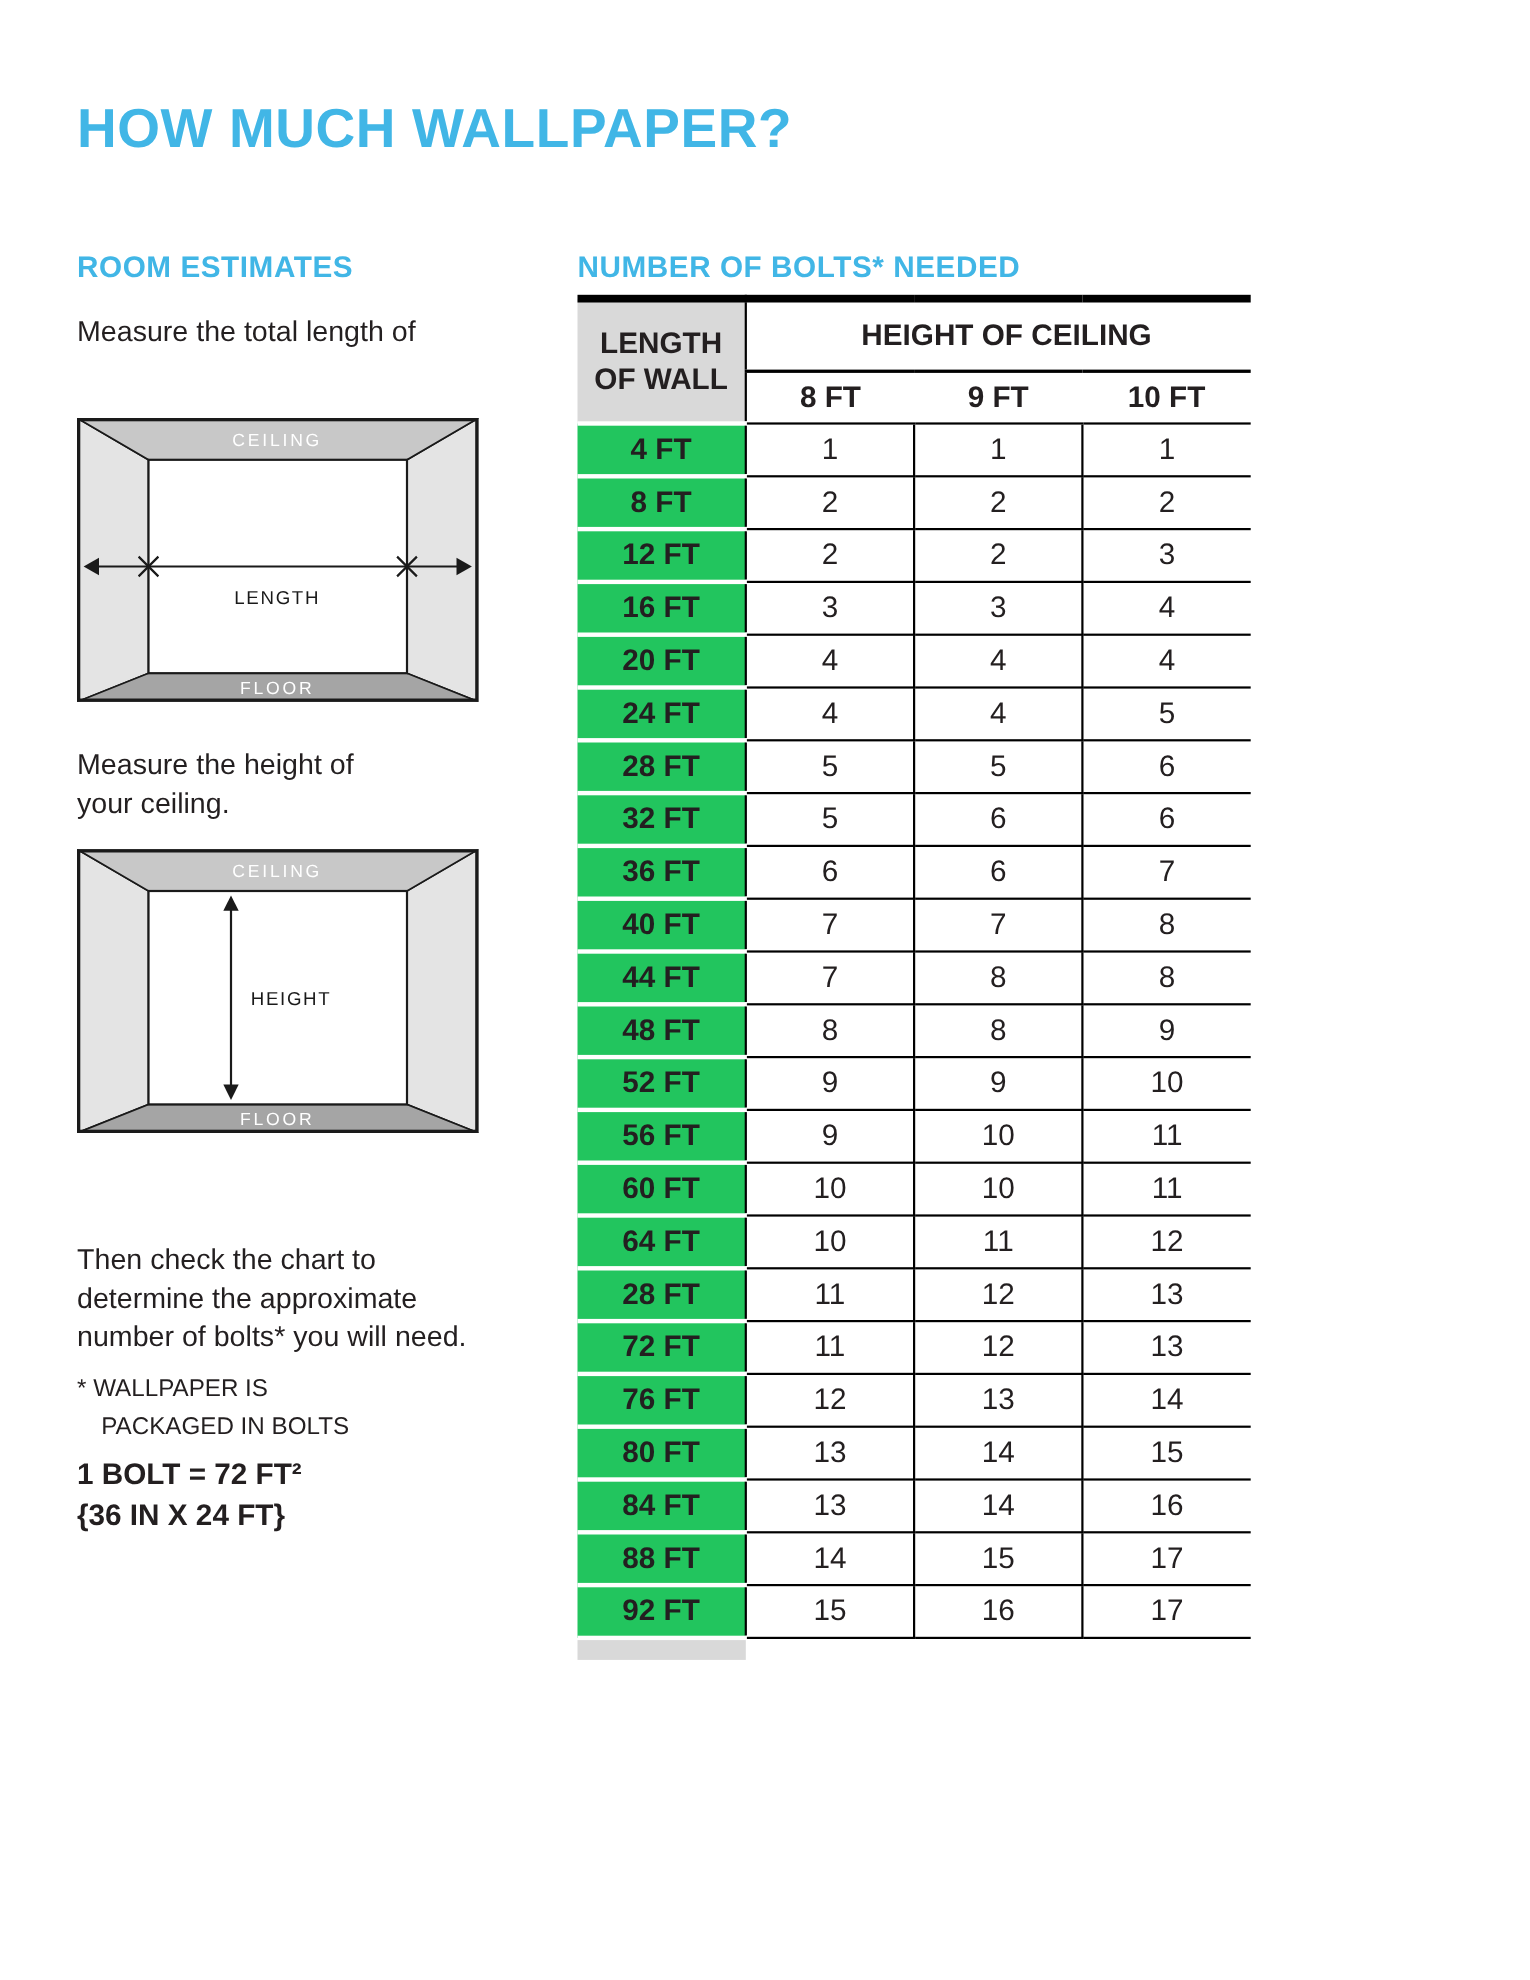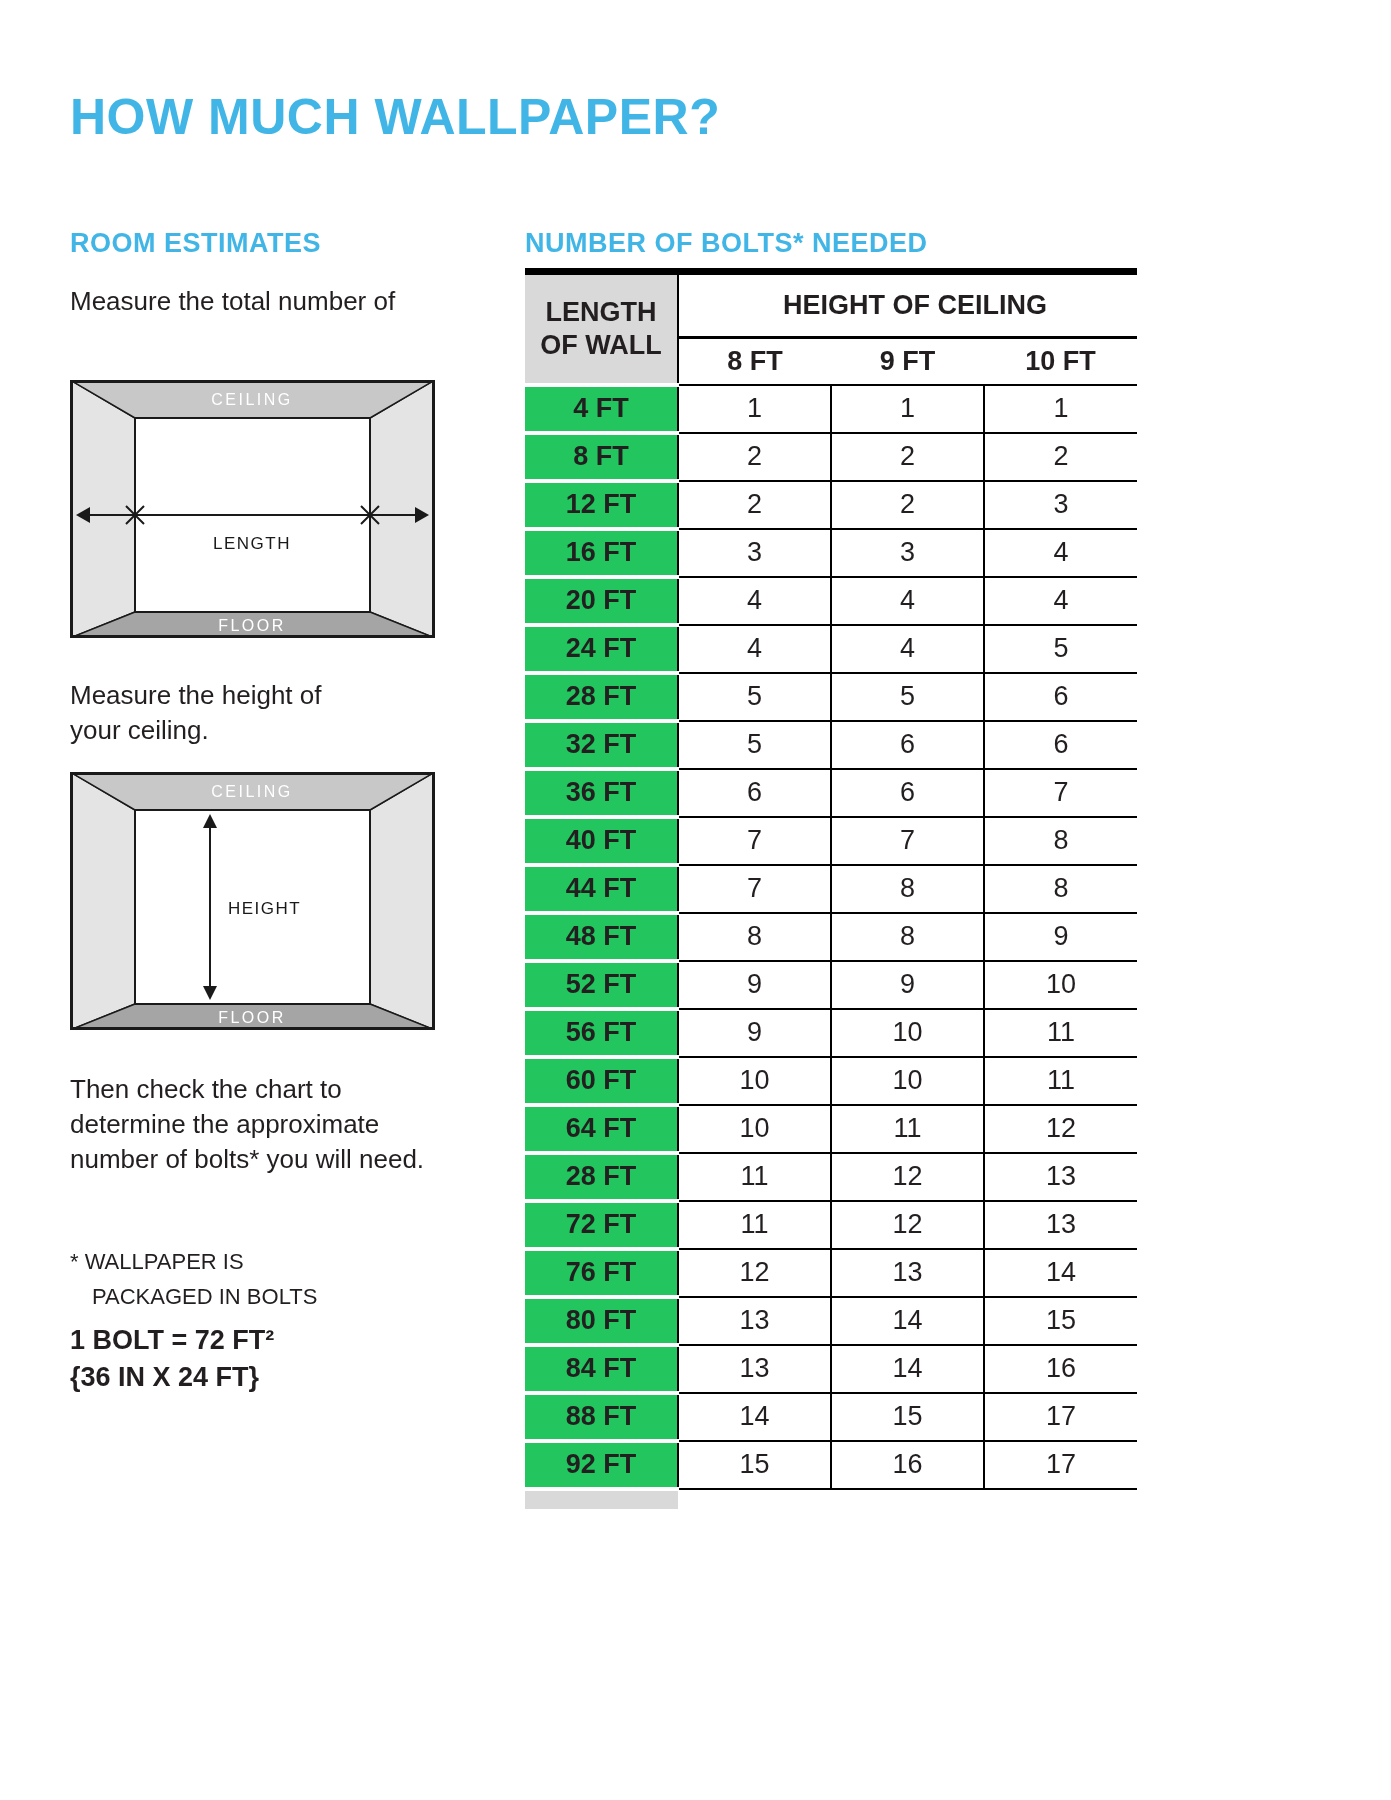--- a/index.html
+++ b/index.html
@@ -27,21 +27,21 @@
     color: var(--accent, #41b6e6);
     letter-spacing: 0.5px;
     white-space: nowrap;
   }
   .room-heading { left: 70px; top: 228px; }
   .bolts-heading { left: 525px; top: 228px; width: 612px; }
 
   .para { font-size: 26px; line-height: 35px; }
   .para1 { left: 70px; top: 284px; }
   .para2 { left: 70px; top: 678px; }
-  .para3 { left: 70px; top: 1072px; }
+  .para3 { left: 70px; top: 1128px; }
 
   .footnote { left: 70px; top: 1244px; font-size: 22px; font-weight: normal; line-height: 35px; }
   .footnote .indent { padding-left: 22px; }
   .bolt-eq { left: 70px; top: 1322px; font-size: 27px; font-weight: bold; line-height: 37px; }
 
   .diagram { position: absolute; width: 365px; height: 258px; }
   .diagram1 { left: 70px; top: 380px; }
   .diagram2 { left: 70px; top: 772px; }
 
   svg .side  { fill: #e4e4e4; stroke: #1a1a1a; stroke-width: 1.5; }
@@ -87,21 +87,21 @@
 </style>
 </head>
 <body>
 
 <h1 class="abs page-title">HOW MUCH WALLPAPER?</h1>
 
 <h2 class="abs section-heading room-heading">ROOM ESTIMATES</h2>
 <h2 class="abs section-heading bolts-heading">NUMBER OF BOLTS* NEEDED</h2>
 
 <div class="abs para para1">
-  <div>Measure the total number of</div>
+  <div>Measure the total length of</div>
 </div>
 
 <svg class="diagram diagram1" viewBox="0 0 365 258">
   <polygon class="side" points="0,0 65,38 65,232 0,258"></polygon>
   <polygon class="side" points="365,0 300,38 300,232 365,258"></polygon>
   <polygon class="ceil" points="0,0 365,0 300,38 65,38"></polygon>
   <polygon class="floor" points="65,232 300,232 365,258 0,258"></polygon>
   <rect class="inner" x="65" y="38" width="235" height="194"></rect>
   <rect class="outer" x="1.5" y="1.5" width="362" height="255"></rect>
   <text class="band-label" x="182" y="25">CEILING</text>

